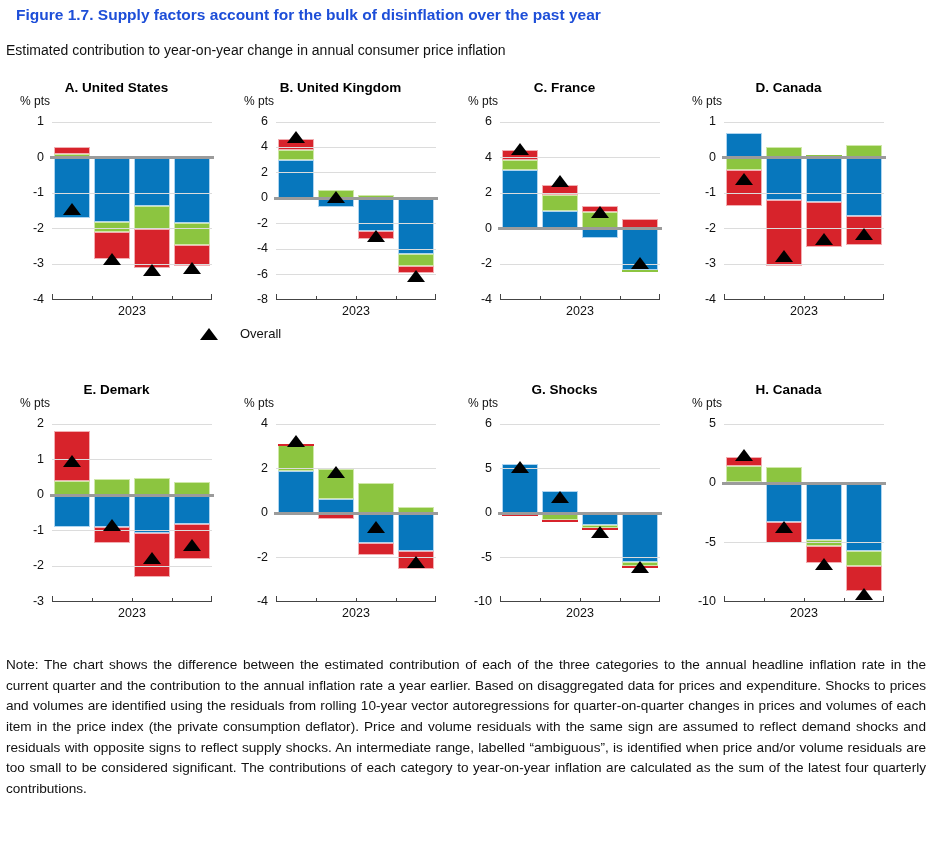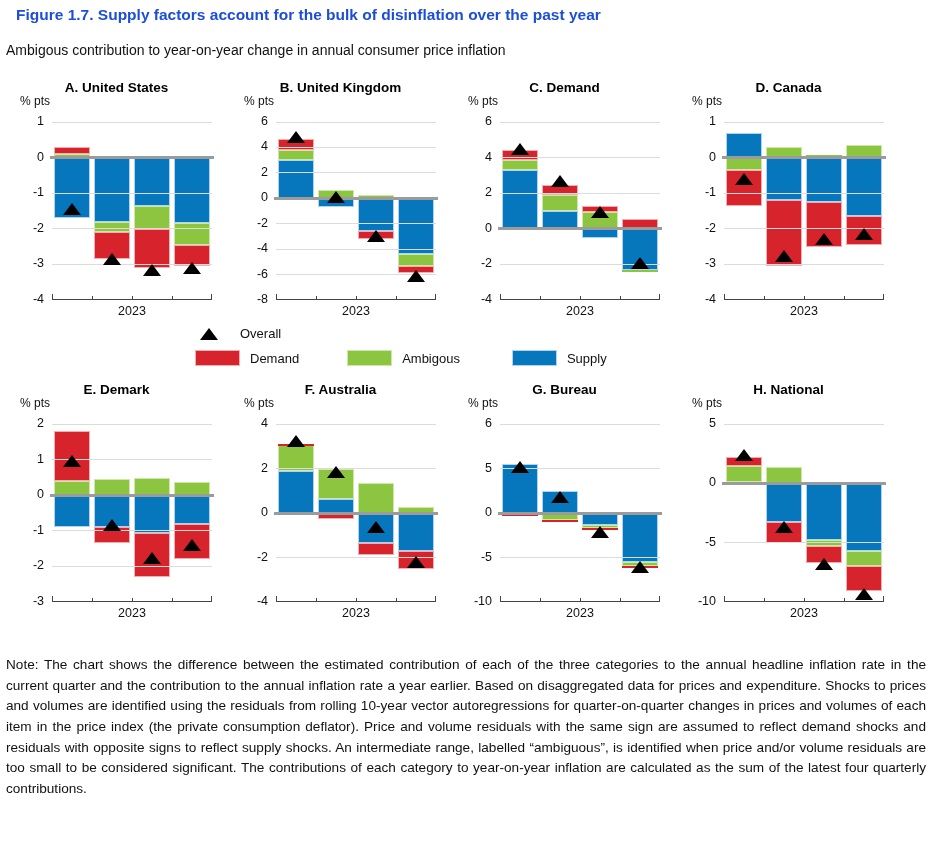--- a/index.html
+++ b/index.html
@@ -31,21 +31,21 @@
   .lg-ambig{background:#8cc540;border:1px solid #cfe8a8;margin-left:48px;}
   .lg-supply{background:#0777bd;border:1px solid #aed4ef;margin-left:52px;}
   .notes{position:absolute;left:6px;top:655px;width:920px;font-size:13.6px;line-height:1.52;text-align:justify;color:#111;}
   .notes p{margin:0;}
 </style>
 </head>
 <body>
 
 <div class="page">
   <div class="fig-title">Figure 1.7. Supply factors account for the bulk of disinflation over the past year</div>
-  <div class="fig-subtitle">Ambigous contribution to year-on-year change in annual consumer price inflation</div>
+  <div class="fig-subtitle">Estimated contribution to year-on-year change in annual consumer price inflation</div>
 
   <div class="rows">
     <div class="chart-row" id="row1">
         <div class="panel">
           <div class="panel-title">A. United States</div>
           <div class="unit-label">% pts</div>
           <div class="plot">
             <div class="ytick-label" style="left: -50px; top: -8px;">1</div>
             <div class="gridline" style="top: -0.5px; background: rgb(220, 220, 220);"></div>
             <div class="ytick-label" style="left: -50px; top: 27.6px;">0</div>
@@ -119,21 +119,21 @@
             <div class="xaxis"></div>
             <div class="xtick" style="left: 0px; height: 6px; top: 172px;"></div>
             <div class="xtick" style="left: 40px; height: 4px; top: 174px;"></div>
             <div class="xtick" style="left: 80px; height: 4px; top: 174px;"></div>
             <div class="xtick" style="left: 120px; height: 4px; top: 174px;"></div>
             <div class="xtick" style="left: 159px; height: 6px; top: 172px;"></div>
           </div>
           <div class="xlabel">2023</div>
         </div>
         <div class="panel">
-          <div class="panel-title">C. Demand</div>
+          <div class="panel-title">C. France</div>
           <div class="unit-label">% pts</div>
           <div class="plot">
             <div class="ytick-label" style="left: -50px; top: -8px;">6</div>
             <div class="gridline" style="top: -0.5px; background: rgb(220, 220, 220);"></div>
             <div class="ytick-label" style="left: -50px; top: 27.6px;">4</div>
             <div class="gridline" style="top: 35.1px; background: rgb(220, 220, 220);"></div>
             <div class="ytick-label" style="left: -50px; top: 63.2px;">2</div>
             <div class="gridline" style="top: 70.7px; background: rgb(220, 220, 220);"></div>
             <div class="ytick-label" style="left: -50px; top: 98.8px;">0</div>
             <div class="ytick-label" style="left: -50px; top: 134.4px;">-2</div>
@@ -205,28 +205,20 @@
           </div>
           <div class="xlabel">2023</div>
         </div>
       </div>
 
     <div class="legend">
       <div class="legend-row1">
         <span class="legend-tri"></span>
         <span class="legend-label">Overall</span>
       </div>
-      <div class="legend-row2">
-        <span class="legend-box lg-demand"></span>
-        <span class="legend-label">Demand</span>
-        <span class="legend-box lg-ambig"></span>
-        <span class="legend-label">Ambigous</span>
-        <span class="legend-box lg-supply"></span>
-        <span class="legend-label">Supply</span>
-      </div>
     </div>
 
     <div class="chart-row" id="row2">
         <div class="panel">
           <div class="panel-title">E. Demark</div>
           <div class="unit-label">% pts</div>
           <div class="plot">
             <div class="ytick-label" style="left: -50px; top: -8px;">2</div>
             <div class="gridline" style="top: -0.5px; background: rgb(220, 220, 220);"></div>
             <div class="ytick-label" style="left: -50px; top: 27.6px;">1</div>
@@ -257,21 +249,20 @@
             <div class="xaxis"></div>
             <div class="xtick" style="left: 0px; height: 6px; top: 172px;"></div>
             <div class="xtick" style="left: 40px; height: 4px; top: 174px;"></div>
             <div class="xtick" style="left: 80px; height: 4px; top: 174px;"></div>
             <div class="xtick" style="left: 120px; height: 4px; top: 174px;"></div>
             <div class="xtick" style="left: 159px; height: 6px; top: 172px;"></div>
           </div>
           <div class="xlabel">2023</div>
         </div>
         <div class="panel">
-          <div class="panel-title">F. Australia</div>
           <div class="unit-label">% pts</div>
           <div class="plot">
             <div class="ytick-label" style="left: -50px; top: -8px;">4</div>
             <div class="gridline" style="top: -0.5px; background: rgb(220, 220, 220);"></div>
             <div class="ytick-label" style="left: -50px; top: 36.5px;">2</div>
             <div class="gridline" style="top: 44px; background: rgb(220, 220, 220);"></div>
             <div class="ytick-label" style="left: -50px; top: 81px;">0</div>
             <div class="ytick-label" style="left: -50px; top: 125.5px;">-2</div>
             <div class="gridline" style="top: 133px; background: rgb(220, 220, 220);"></div>
             <div class="ytick-label" style="left: -50px; top: 170px;">-4</div>
@@ -295,21 +286,21 @@
             <div class="xaxis"></div>
             <div class="xtick" style="left: 0px; height: 6px; top: 172px;"></div>
             <div class="xtick" style="left: 40px; height: 4px; top: 174px;"></div>
             <div class="xtick" style="left: 80px; height: 4px; top: 174px;"></div>
             <div class="xtick" style="left: 120px; height: 4px; top: 174px;"></div>
             <div class="xtick" style="left: 159px; height: 6px; top: 172px;"></div>
           </div>
           <div class="xlabel">2023</div>
         </div>
         <div class="panel">
-          <div class="panel-title">G. Bureau</div>
+          <div class="panel-title">G. Shocks</div>
           <div class="unit-label">% pts</div>
           <div class="plot">
             <div class="ytick-label" style="left: -50px; top: -8px;">6</div>
             <div class="gridline" style="top: -0.5px; background: rgb(220, 220, 220);"></div>
             <div class="ytick-label" style="left: -50px; top: 36.5px;">5</div>
             <div class="gridline" style="top: 44px; background: rgb(220, 220, 220);"></div>
             <div class="ytick-label" style="left: -50px; top: 81px;">0</div>
             <div class="ytick-label" style="left: -50px; top: 125.5px;">-5</div>
             <div class="gridline" style="top: 133px; background: rgb(220, 220, 220);"></div>
             <div class="ytick-label" style="left: -50px; top: 170px;">-10</div>
@@ -332,21 +323,21 @@
             <div class="xaxis"></div>
             <div class="xtick" style="left: 0px; height: 6px; top: 172px;"></div>
             <div class="xtick" style="left: 40px; height: 4px; top: 174px;"></div>
             <div class="xtick" style="left: 80px; height: 4px; top: 174px;"></div>
             <div class="xtick" style="left: 120px; height: 4px; top: 174px;"></div>
             <div class="xtick" style="left: 159px; height: 6px; top: 172px;"></div>
           </div>
           <div class="xlabel">2023</div>
         </div>
         <div class="panel">
-          <div class="panel-title">H. National</div>
+          <div class="panel-title">H. Canada</div>
           <div class="unit-label">% pts</div>
           <div class="plot">
             <div class="ytick-label" style="left: -50px; top: -8px;">5</div>
             <div class="gridline" style="top: -0.5px; background: rgb(220, 220, 220);"></div>
             <div class="ytick-label" style="left: -50px; top: 51.3333px;">0</div>
             <div class="ytick-label" style="left: -50px; top: 110.667px;">-5</div>
             <div class="gridline" style="top: 118.167px; background: rgb(220, 220, 220);"></div>
             <div class="ytick-label" style="left: -50px; top: 170px;">-10</div>
             <div class="seg" style="left: 2px; width: 36px; top: 57.5533px; height: 2px; background: rgb(7, 119, 189);"></div>
             <div class="seg" style="left: 2px; width: 36px; top: 41.5333px; height: 16.02px; background: rgb(140, 197, 64); border: 1px solid rgb(207, 232, 168);"></div>

